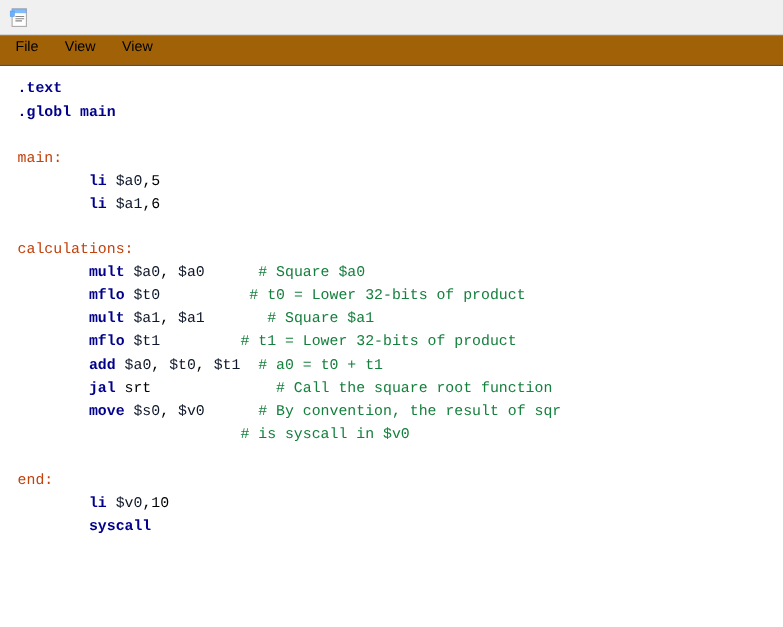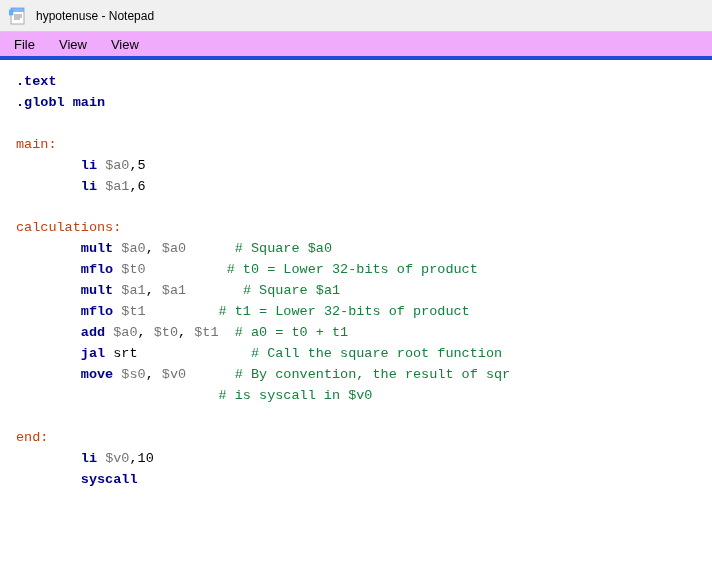--- a/index.html
+++ b/index.html
@@ -35,25 +35,24 @@
     }
 
     .title-bar-title {
       font-family: 'Segoe UI', sans-serif;
       font-size: 12px;
       color: #000;
     }
 
     .menu-bar {
       display: flex;
-      align-items: center;
-      background: #f0abfc;
+      background: #a16207;
       height: 28px;
       padding: 0 4px;
-      border-bottom: 4px solid #1d4ed8;
+      border-bottom: 1px solid #1d4ed8;
       gap: 4px;
     }
 
     .menu-item {
       font-family: 'Segoe UI', sans-serif;
       font-size: 13px;
       padding: 2px 10px;
       cursor: pointer;
       color: #000;
       border-radius: 2px;
@@ -67,37 +66,36 @@
       overflow: auto;
       font-size: 13.5px;
       line-height: 1.55;
       white-space: pre;
       color: #000;
     }
 
     .kw { color: #00008b; font-weight: bold; }
     .comment { color: #15803d; }
     .label { color: #c2410c; }
-    .reg { color: #737373; }
+    .reg { color: #0f172a; }
   </style>
 </head>
 <body>
 
 <div class="title-bar">
   <div class="title-bar-icon">
     <svg width="18" height="18" viewBox="0 0 18 18">
       <rect x="2" y="1" width="13" height="16" fill="#ffffff" stroke="#aaaaaa" stroke-width="1"></rect>
       <rect x="2" y="1" width="13" height="4" fill="#4a9eff" opacity="0.7"></rect>
       <rect x="0" y="3" width="4" height="5" fill="#6ab0ff" stroke="#5599dd" stroke-width="0.5"></rect>
       <line x1="5" y1="8" x2="13" y2="8" stroke="#888" stroke-width="1"></line>
       <line x1="5" y1="10" x2="13" y2="10" stroke="#888" stroke-width="1"></line>
       <line x1="5" y1="12" x2="11" y2="12" stroke="#888" stroke-width="1"></line>
     </svg>
   </div>
-  <span class="title-bar-title">hypotenuse - Notepad</span>
 </div>
 
 <div class="menu-bar">
   <span class="menu-item">File</span>
   <span class="menu-item">View</span>
   <span class="menu-item">View</span>
 </div>
 
 <div class="editor-area"><span class="kw">.text</span>
 <span class="kw">.globl main</span>

